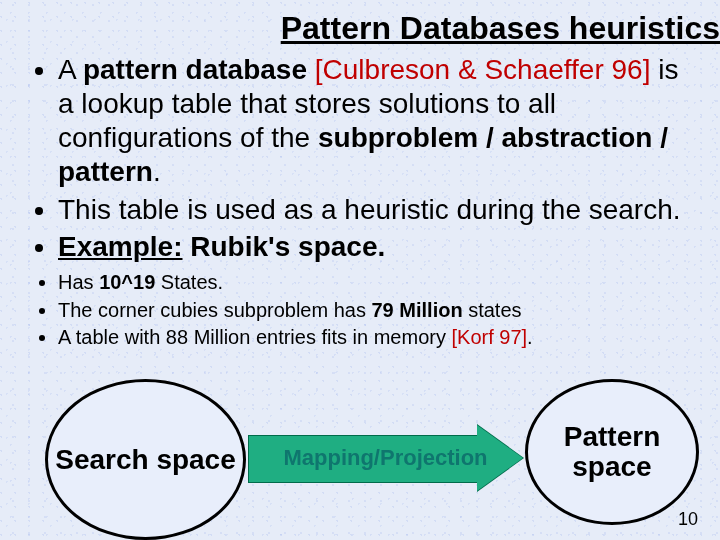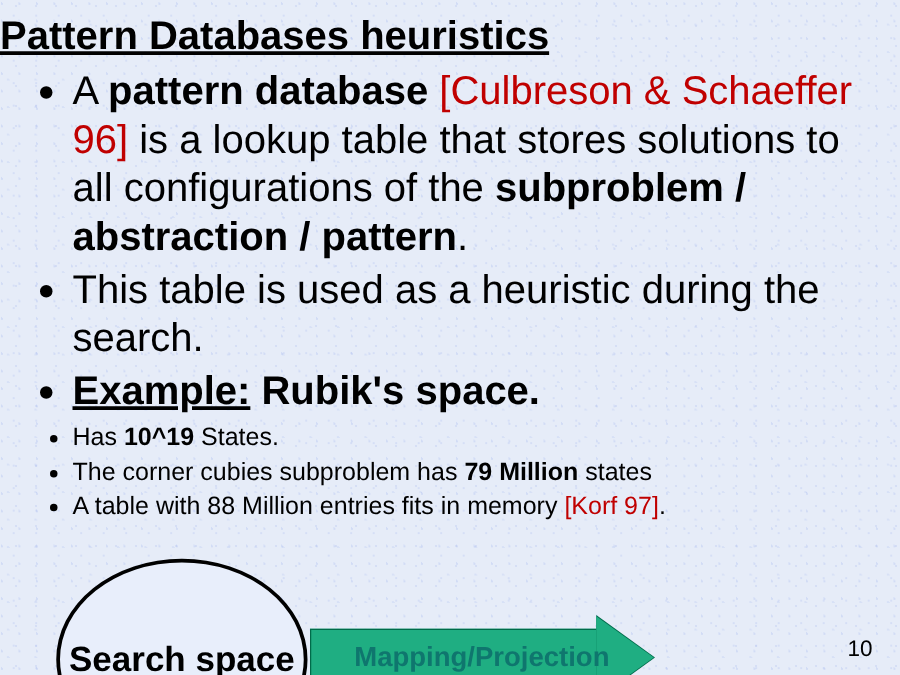--- a/index.html
+++ b/index.html
@@ -12,31 +12,31 @@
       radial-gradient(circle at 10% 20%, rgba(173,190,240,0.35) 1px, transparent 1px),
       radial-gradient(circle at 60% 70%, rgba(173,190,240,0.3) 1px, transparent 1px),
       radial-gradient(circle at 30% 90%, rgba(173,190,240,0.25) 1px, transparent 1px),
       radial-gradient(circle at 80% 30%, rgba(173,190,240,0.3) 1px, transparent 1px);
     background-size: 14px 14px, 18px 18px, 22px 22px, 16px 16px;
     position: relative;
     overflow: hidden;
     box-sizing: border-box;
   }
   .title {
-    text-align: left;
+    text-align: right;
     font-size: 32px;
     font-weight: bold;
     text-decoration: underline;
     padding-top: 10px;
     padding-bottom: 6px;
   }
   ul.big {
     margin: 0 30px 6px 30px;
     padding-left: 28px;
-    font-size: 32px;
+    font-size: 28px;
     line-height: 1.22;
   }
   ul.big li { margin-bottom: 3px; }
   ul.small {
     margin: 0 30px 18px 30px;
     padding-left: 28px;
     font-size: 20px;
     line-height: 1.28;
   }
   ul.small li { margin-bottom: 2px; }
@@ -141,15 +141,18 @@
 <div class="diagram">
   <div class="ellipse ell-left">
     <span>Search space</span>
   </div>
   <div class="arrow-wrap">
     <div class="arrow-shaft"></div>
     <div class="arrow-head-border"></div>
     <div class="arrow-head"></div>
     <div class="arrow-label">Mapping/Projection</div>
   </div>
+  <div class="ellipse ell-right">
+    <span>Pattern space</span>
+  </div>
 </div>
 
 <div class="pagenum">10</div>
 
 </body></html>

